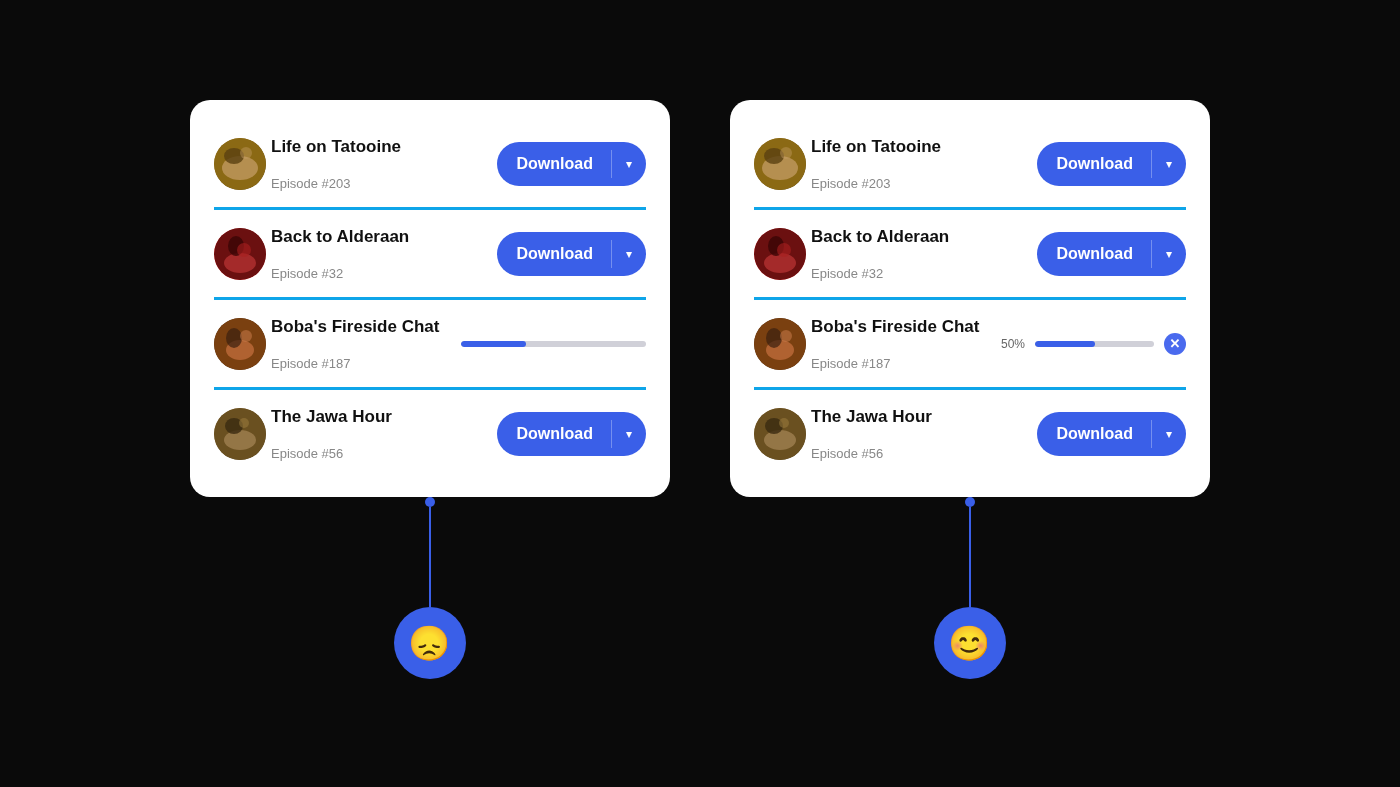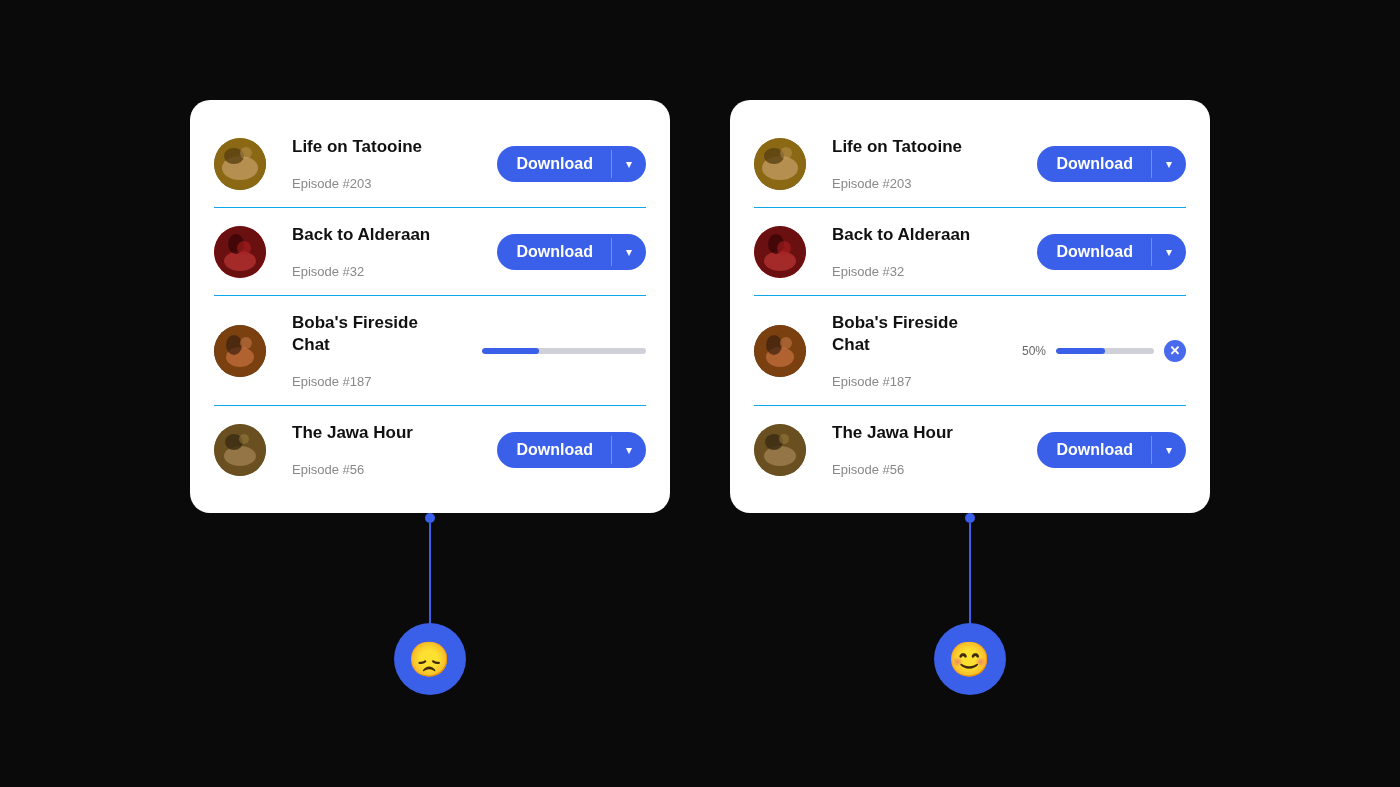--- a/index.html
+++ b/index.html
@@ -30,25 +30,25 @@
       width: 480px;
       display: flex;
       flex-direction: column;
       gap: 0;
     }
 
     .episode-row {
       display: flex;
       align-items: center;
       padding: 16px 0;
-      gap: 26px;
+      gap: 5px;
     }
 
     .episode-row + .episode-row {
-      border-top: 1px solid #0ea5e9;
+      border-top: 3px solid #0ea5e9;
     }
 
     .avatar {
       width: 52px;
       height: 52px;
       border-radius: 50%;
       flex-shrink: 0;
       overflow: hidden;
       background: #888;
     }
@@ -95,21 +95,21 @@
     }
 
     .download-btn {
       display: flex;
       align-items: center;
       background: #3a5fe8;
       border: none;
       border-radius: 50px;
       cursor: pointer;
       overflow: hidden;
-      height: 36px;
+      height: 44px;
       flex-shrink: 0;
     }
 
     .download-btn-label {
       color: #fff;
       font-size: 16px;
       font-weight: 700;
       padding: 0 18px 0 20px;
       white-space: nowrap;
     }

